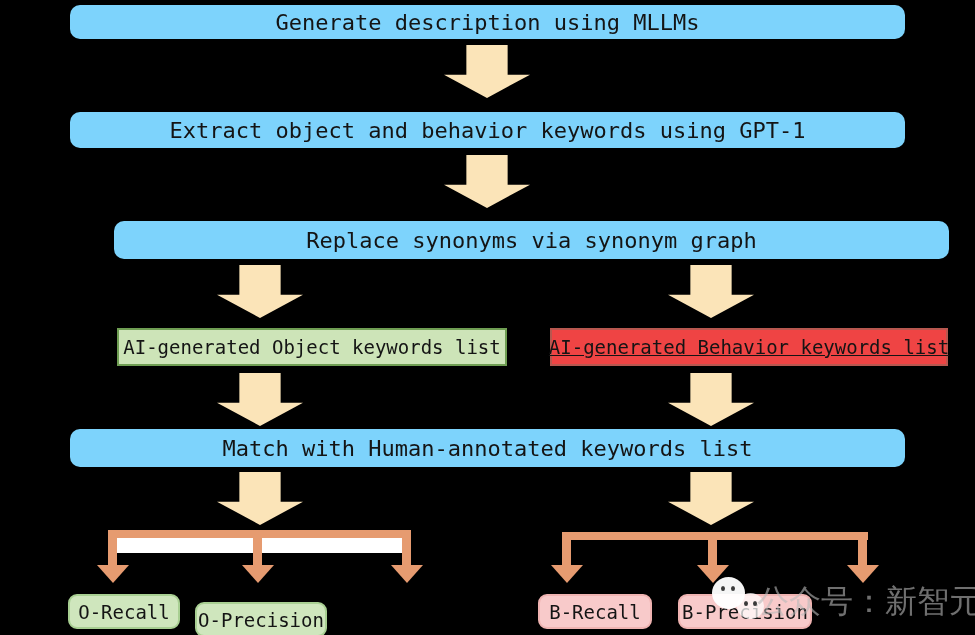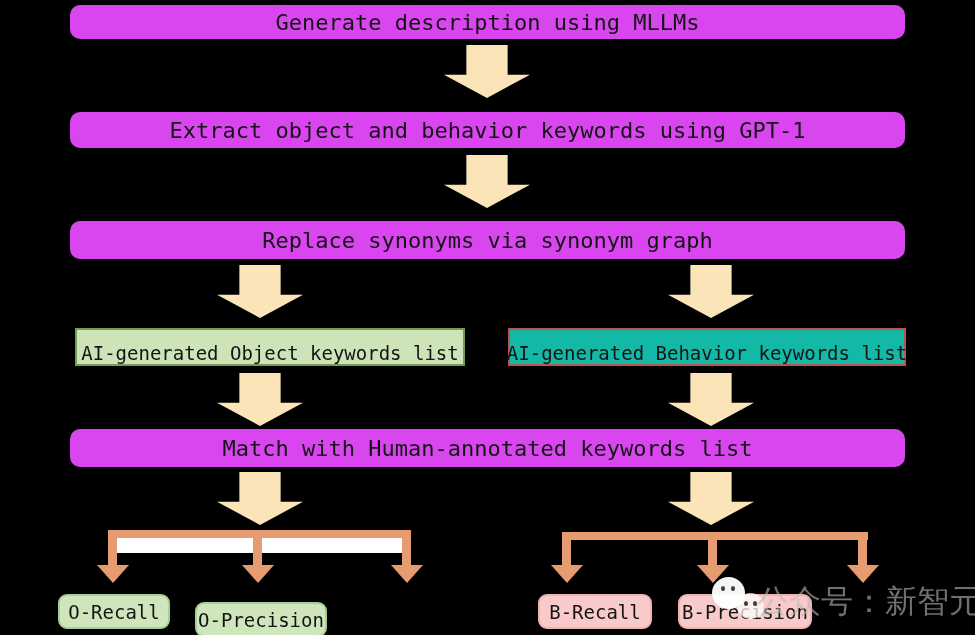--- a/index.html
+++ b/index.html
@@ -3,36 +3,36 @@
 <meta charset="utf-8">
 <style>
   html,body{margin:0;padding:0;background:#000;}
   #canvas{
     position:relative;width:975px;height:635px;background:#000;overflow:hidden;
     font-family:"DejaVu Sans Mono","Liberation Mono",monospace;
   }
   .abs{position:absolute;}
   
   .process{
-    left:70px;width:835px;background:#d946ef;border-radius:10px;
+    left:70px;width:835px;background:#7dd3fc;border-radius:10px;
     display:flex;align-items:center;justify-content:center;
     color:#141414;font-size:22px;letter-spacing:0;white-space:nowrap;
   }
   
   .blockarrow{
     width:86px;height:53px;background:#fbe4b8;
     clip-path:polygon(26% 0,74% 0,74% 56%,100% 56%,50% 100%,0 56%,26% 56%);
   }
   
   .listbox{
-    height:34px;display:flex;align-items:flex-end;justify-content:center;
-    font-size:19px;color:#141414;white-space:nowrap;
+    height:34px;display:flex;align-items:center;justify-content:center;
+    font-size:19px;color:#141414;white-space:nowrap;margin-left:42px;
   }
   .listbox.object{background:#cde4b8;border:2px solid #6f9e53;}
-  .listbox.behavior{background:#14b8a6;border:2px solid #b8574f;}
+  .listbox.behavior{background:#ef4444;border:2px solid #b8574f;text-decoration:underline;}
   
   .metric{
     height:31px;border-radius:9px;display:flex;align-items:center;justify-content:center;
     font-size:19px;color:#141414;white-space:nowrap;
   }
   .metric.object{background:#cfe6bd;border:2px solid #a8cf92;}
   .metric.behavior{background:#f8caca;border:2px solid #efb3b1;margin-left:32px;}
   
   .bar{background:#e69b70;}
   .branch-white{background:#ffffff;}
@@ -60,21 +60,21 @@
   </div>
 
   <div class="abs blockarrow" style="left:444px;top:45px;"></div>
 
   <div class="abs process" style="top:112px;height:36px;">
     <span>Extract object and behavior keywords using GPT-1</span>
   </div>
 
   <div class="abs blockarrow" style="left:444px;top:155px;"></div>
 
-  <div class="abs process" style="top:221px;height:38px;">
+  <div class="abs process" style="top:221px;height:38px;margin-left:44px;">
     <span>Replace synonyms via synonym graph</span>
   </div>
 
   <div class="abs blockarrow" style="left:217px;top:265px;"></div>
   <div class="abs blockarrow" style="left:668px;top:265px;"></div>
 
   <div class="abs listbox object" style="left:75px;top:328px;width:386px;">
     <span>AI-generated Object keywords list</span>
   </div>
   <div class="abs listbox behavior" style="left:508px;top:328px;width:394px;">
@@ -105,21 +105,21 @@
   <div>
     <div class="abs bar" style="left:562px;top:532px;width:306px;height:8px;"></div>
     <div class="abs bar" style="left:562px;top:532px;width:9px;height:35px;"></div>
     <div class="abs bar" style="left:708px;top:532px;width:9px;height:35px;"></div>
     <div class="abs bar" style="left:858px;top:532px;width:9px;height:35px;"></div>
     <div class="abs tri" style="left:551px;top:565px;"></div>
     <div class="abs tri" style="left:697px;top:565px;"></div>
     <div class="abs tri" style="left:847px;top:565px;"></div>
   </div>
 
-  <div class="abs metric object" style="left:58px;top:594px;width:108px;">
+  <div class="abs metric object" style="left:68px;top:594px;width:108px;">
     <span>O-Recall</span>
   </div>
   <div class="abs metric object" style="left:195px;top:602px;width:128px;align-items:center;">
     <span>O-Precision</span>
   </div>
 
   <div class="abs metric behavior" style="left:506px;top:594px;width:110px;">
     <span>B-Recall</span>
   </div>
   <div class="abs metric behavior" style="left:646px;top:594px;width:130px;text-align:center;">

